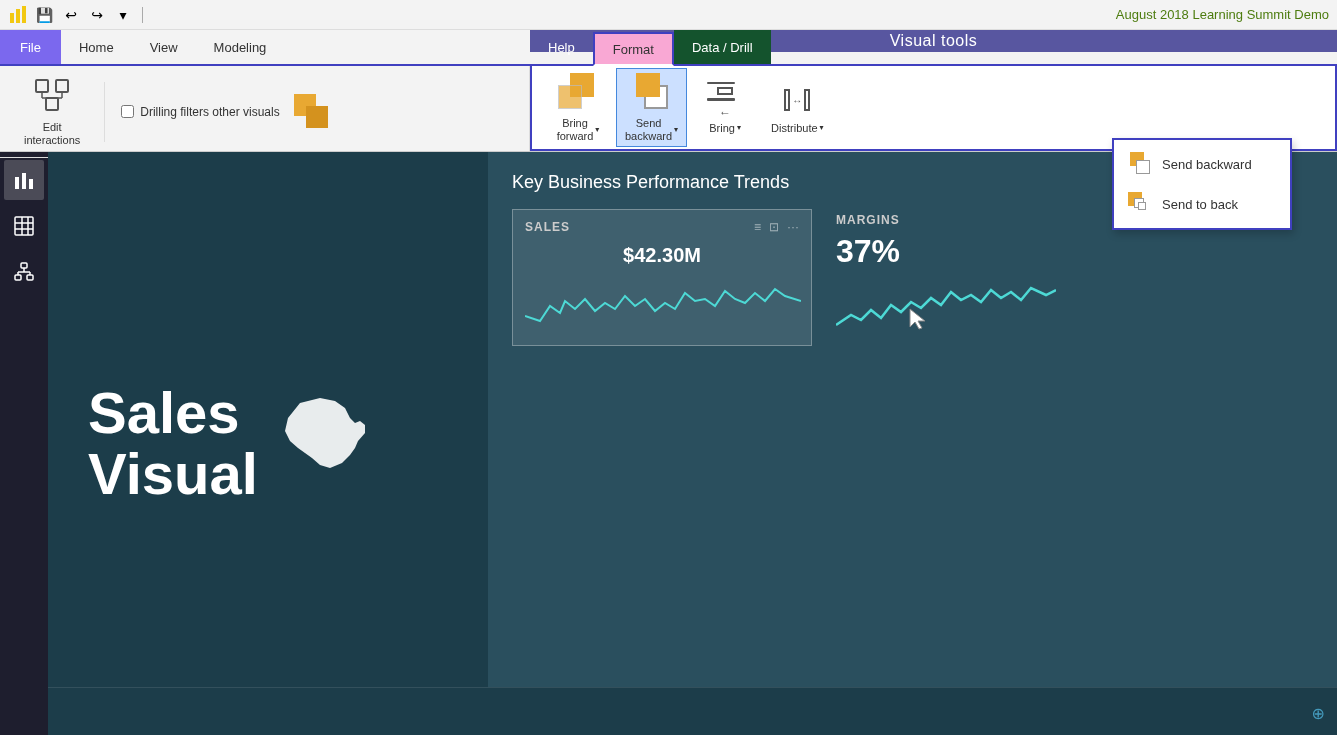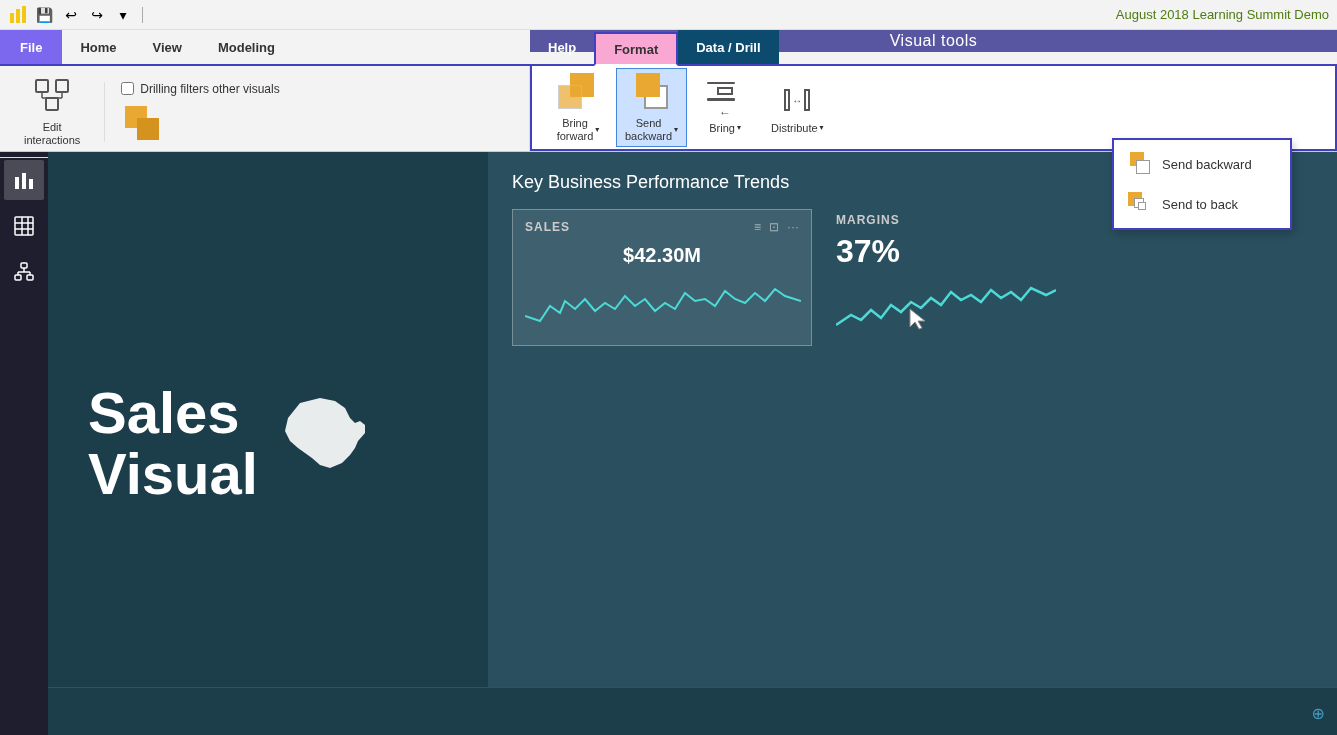--- a/index.html
+++ b/index.html
@@ -19,21 +19,21 @@
     .title-divider { width: 1px; height: 16px; background: #aaa; margin: 0 4px; }
     .title-right { margin-left: auto; font-size: 13px; color: #4d7c0f; font-weight: 500; }
     .tab-btn {
       padding: 6px 18px;
       font-size: 13px;
       cursor: pointer;
       border: none;
       background: transparent;
       color: #333;
       height: 100%;
-      display: flex; align-items: center; font-weight: bold;
+      display: flex; align-items: center;
     }
     .tab-btn.active-file {
       background: #7B68EE;
       color: white;
       padding: 6px 20px;
     }
     .tab-btn.format-active {
       background: #f9a8d4;
       border: 2px solid #4040c0;
       border-bottom: 2px solid white;
@@ -119,21 +119,21 @@
 
   <div style="display:flex; align-items:flex-end; height:100%; z-index:2; position:relative;">
     <button class="tab-btn active-file">File</button>
     <button class="tab-btn">Home</button>
     <button class="tab-btn">View</button>
     <button class="tab-btn">Modeling</button>
   </div>
   <div style="display:flex; align-items:flex-end; height:100%; z-index:3; position:absolute; left:530px; bottom:0;">
     <button class="tab-btn" style="color:white; background:transparent; border:none;">Help</button>
     <button class="tab-btn format-active" style="margin-bottom:-2px;">Format</button>
-    <button class="tab-btn" style="background:#0c4a6e; color:white; border:none;margin-top:8px;">Data / Drill</button>
+    <button class="tab-btn" style="background:#14532d; color:white; border:none;margin-top:8px;">Data / Drill</button>
   </div>
 </div>
 
 <div style="display:flex; height:86px; border-bottom:1px solid #ccc; position:relative;">
 
   <div style="width:530px; background:#f3f3f3; display:flex; flex-direction:column; border-right:1px solid #ddd;">
     <div style="display:flex; align-items:center; padding:6px 16px; gap:16px; flex:1;">
 
       <div class="ribbon-section">
         <div style="font-size:28px; line-height:1;">
@@ -144,21 +144,21 @@
             <line x1="8" y1="16" x2="8" y2="22" stroke="#555" stroke-width="1.5"></line>
             <line x1="28" y1="16" x2="28" y2="22" stroke="#555" stroke-width="1.5"></line>
             <line x1="8" y1="22" x2="18" y2="22" stroke="#555" stroke-width="1.5"></line>
             <line x1="28" y1="22" x2="18" y2="22" stroke="#555" stroke-width="1.5"></line>
           </svg>
         </div>
         <div style="font-size:11px; color:#333; text-align:center; line-height:1.2;">Edit<br>interactions</div>
       </div>
       <div style="width:1px; height:60px; background:#ddd;"></div>
 
-      <div style="display:flex; flex-direction:column; gap:10px;">
+      <div style="display:flex; flex-direction:row; gap:10px;align-items:center;">
         <div style="display:flex; align-items:center; gap:6px;">
           <input type="checkbox" style="">
           <span style="font-size:12px; color:#333;">Drilling filters other visuals</span>
         </div>
 
         <div style="display:flex; gap:8px; padding-left:4px;">
           <div style="position:relative; width:36px; height:36px;">
             <div style="position:absolute; width:22px; height:22px; background:#E8A832; top:0; left:0;"></div>
             <div style="position:absolute; width:22px; height:22px; background:#D4921E; top:12px; left:12px;"></div>
           </div>

